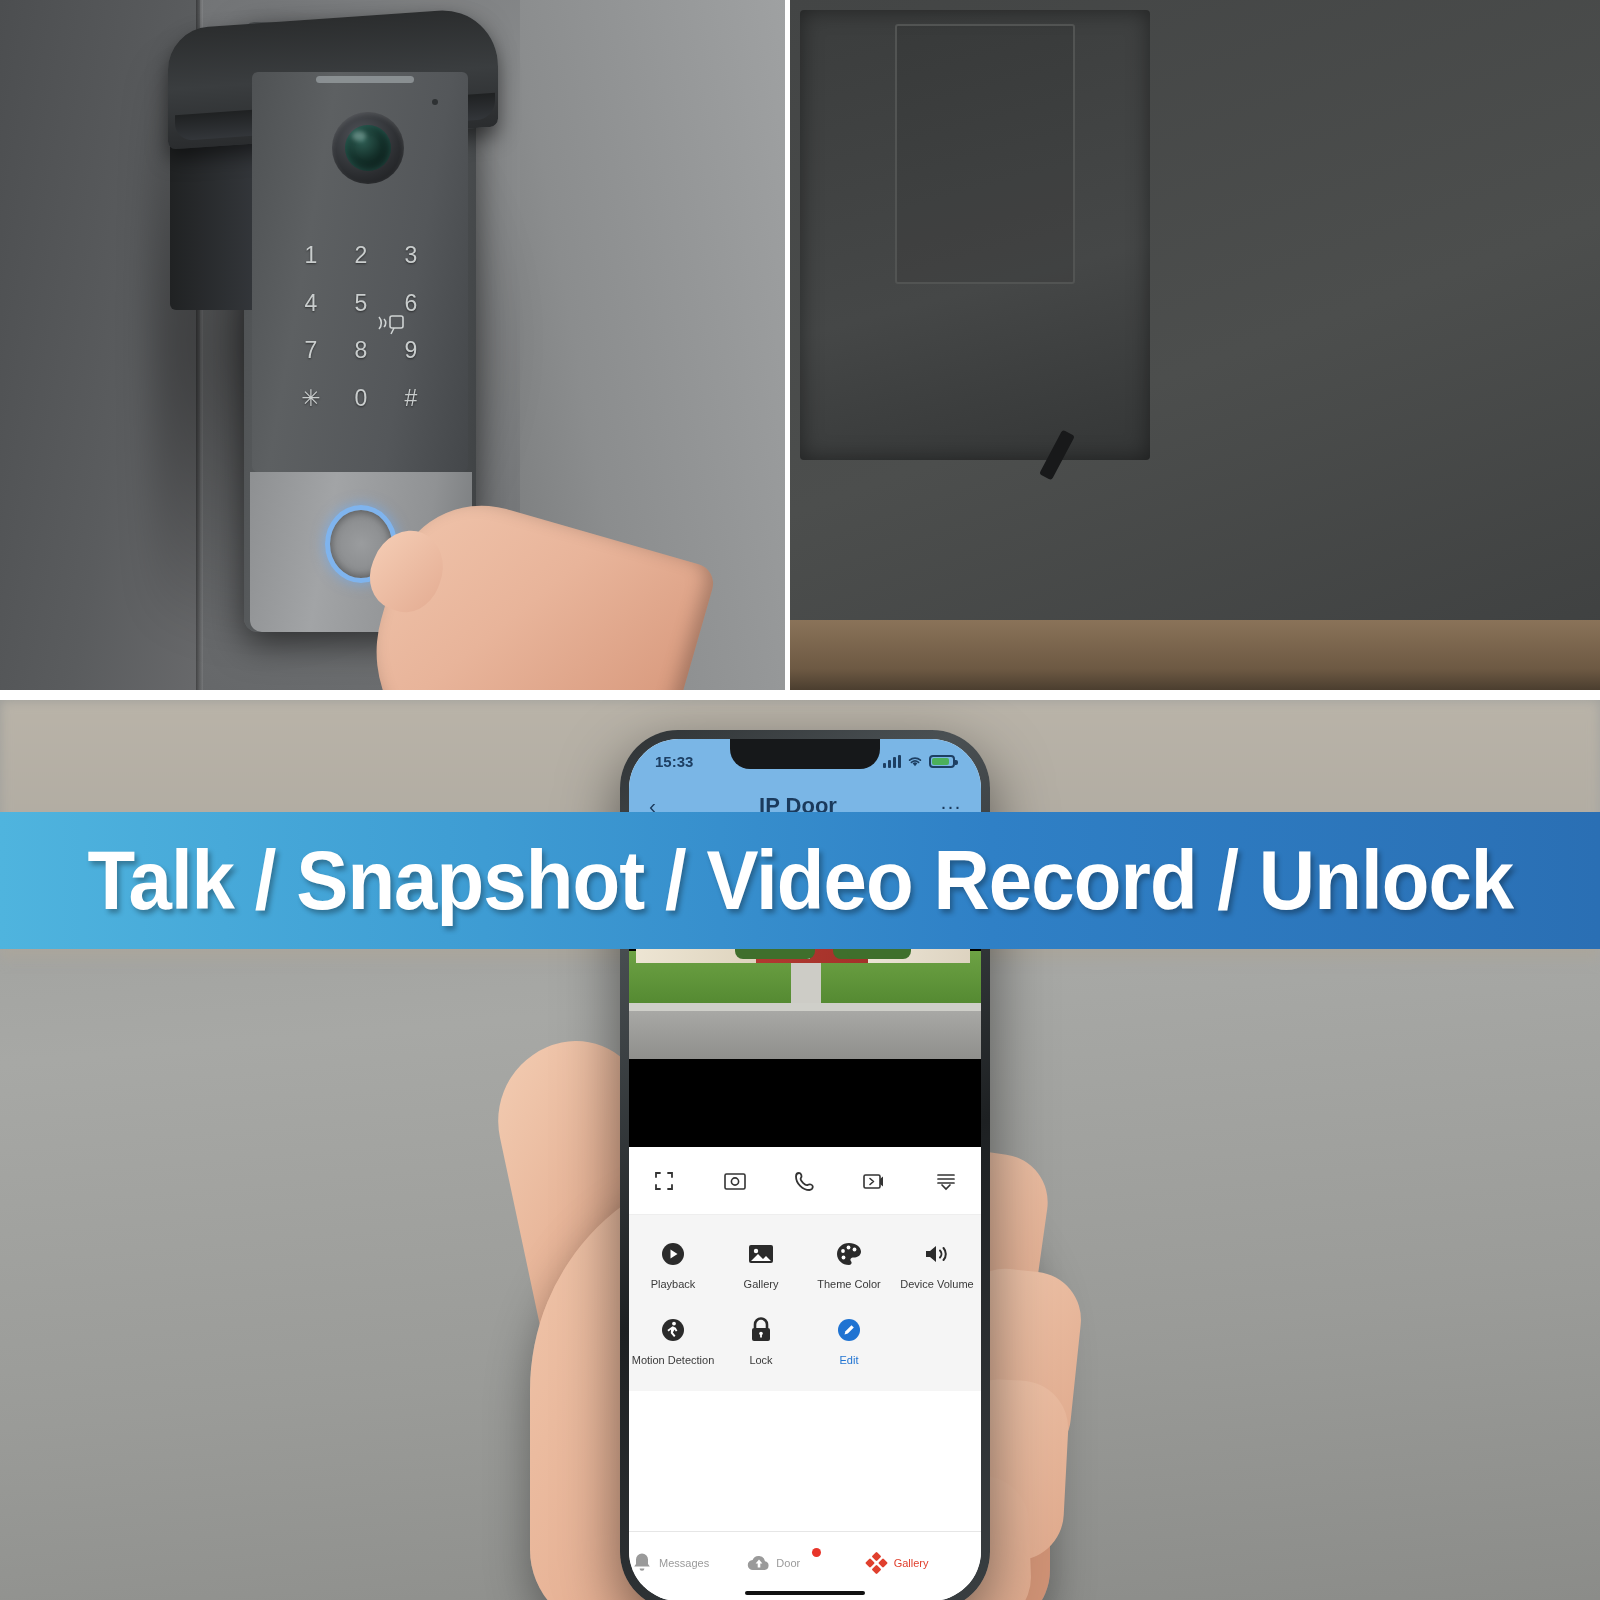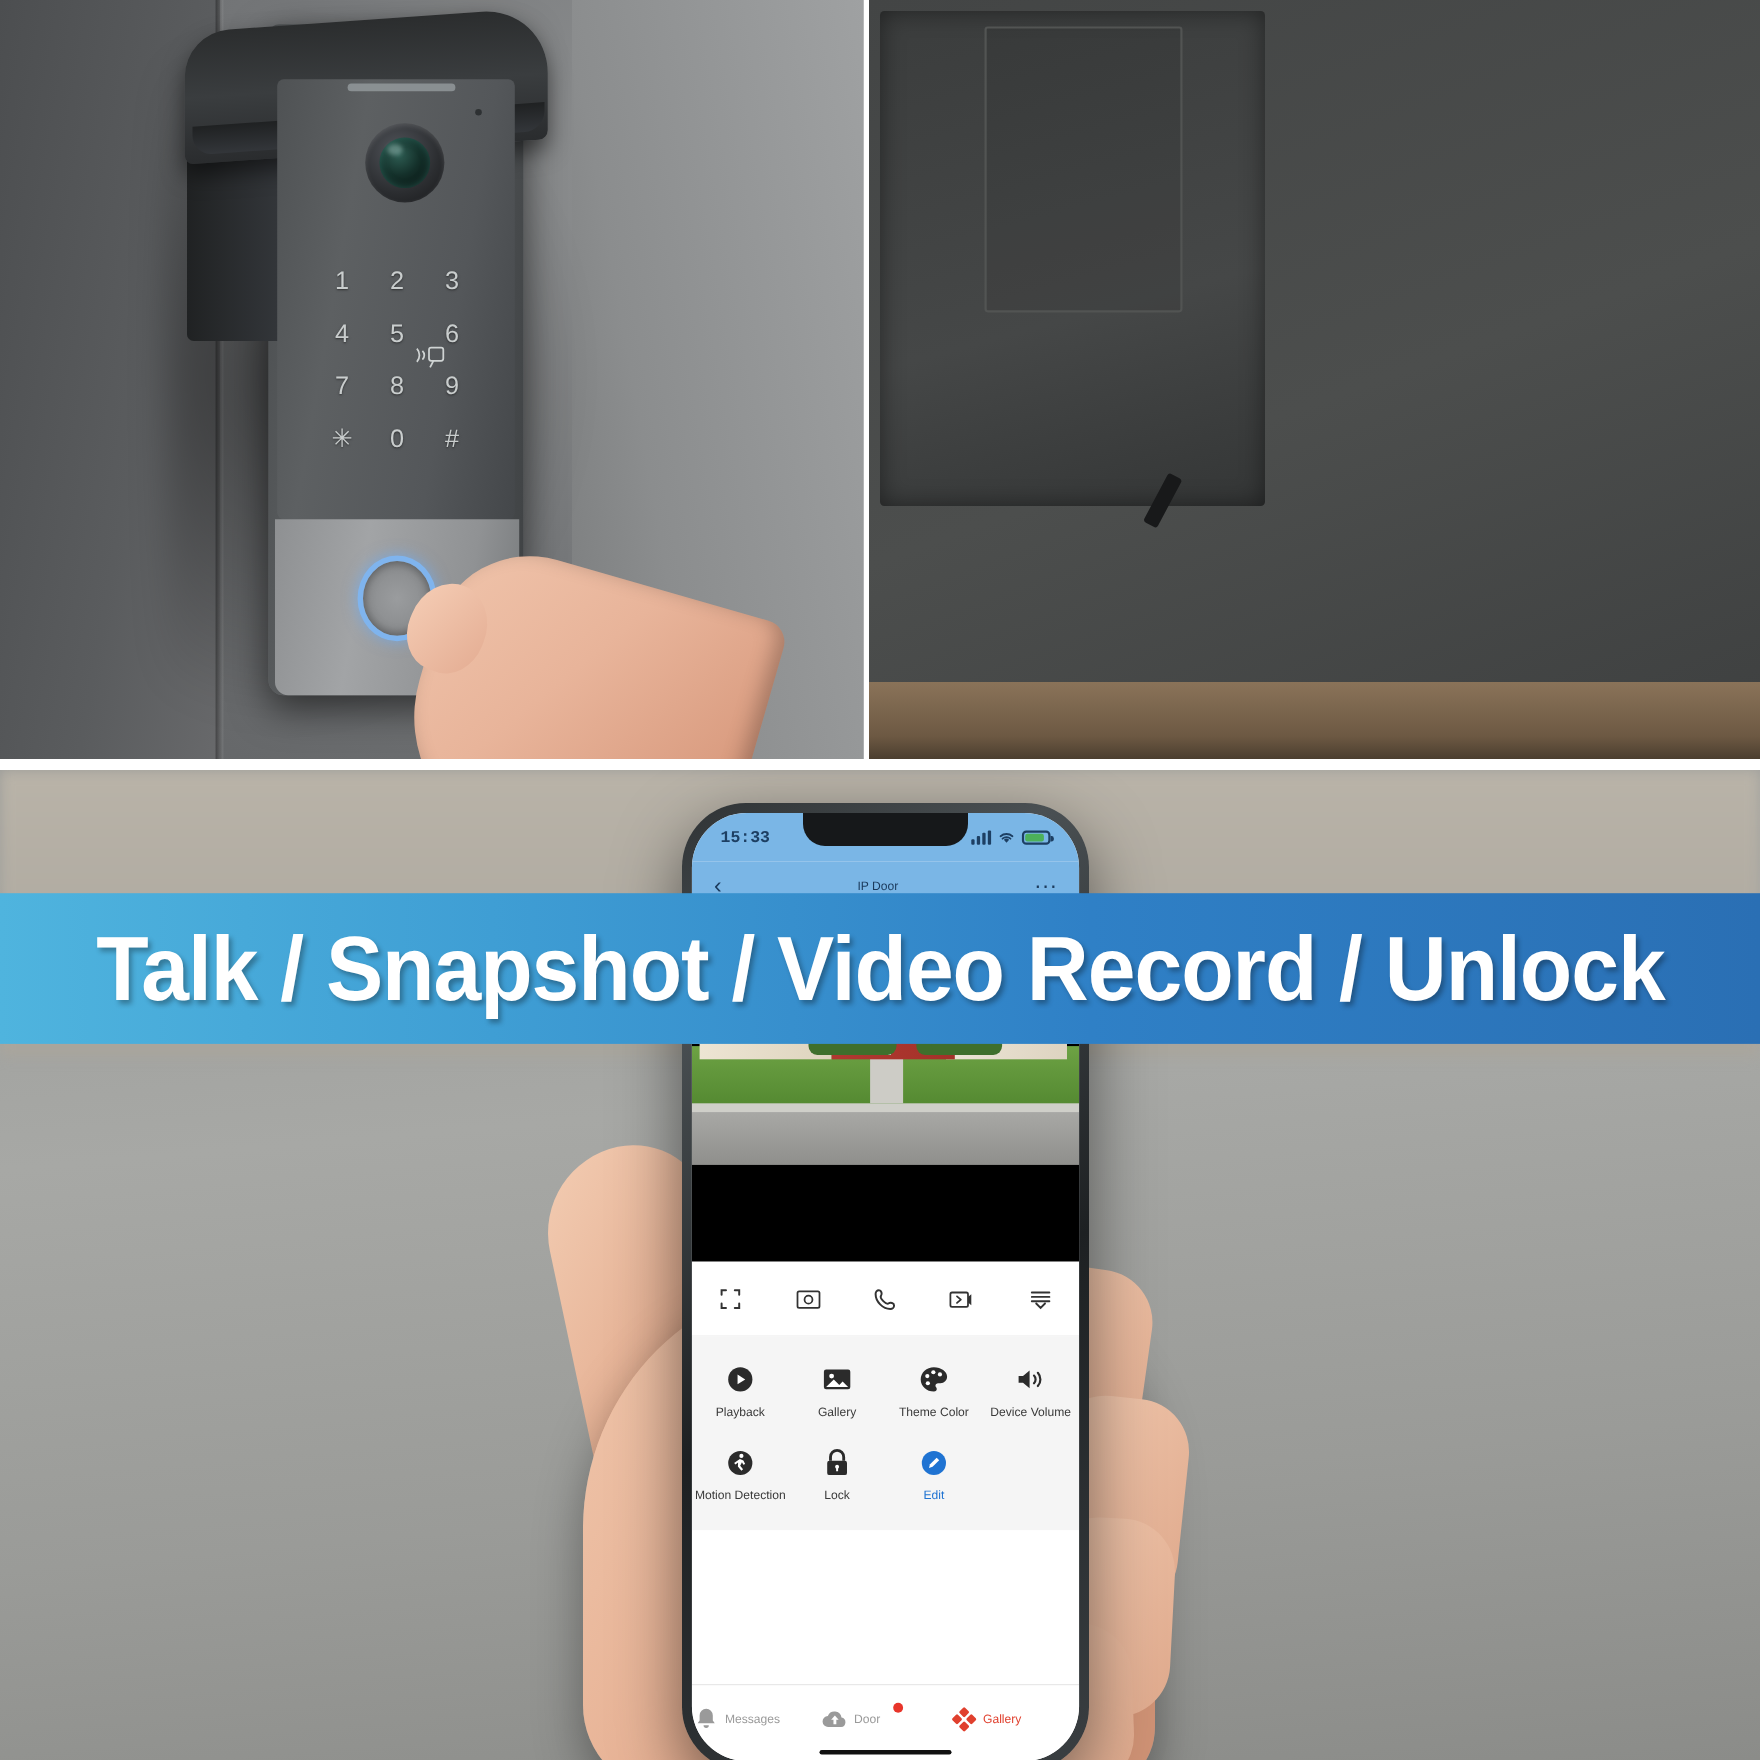--- a/index.html
+++ b/index.html
@@ -215,37 +215,37 @@
     border-radius: 50px; overflow: hidden; background: #fff;
   }
   .notch {
     position: absolute; left: 50%; transform: translateX(-50%); top: 0;
     width: 150px; height: 30px; background: #16181a;
     border-radius: 0 0 20px 20px; z-index: 30;
   }
   .status-bar {
     position: relative; height: 44px; background: #7ab6e6;
     display: flex; align-items: center; justify-content: space-between;
-    padding: 0 26px; color: #1d3f63; font-size: 15px; font-weight: 600; font-family: Liberation Mono, monospace;
+    padding: 0 26px; color: #1d3f63; font-size: 15px; font-weight: 600;
   }
   .status-icons { display: flex; align-items: center; gap: 6px; }
   .sig { display: flex; align-items: flex-end; gap: 2px; height: 13px; }
   .sig i { display: block; width: 3px; background: #1d3f63; border-radius: 1px; }
   .sig i:nth-child(1) { height: 5px; }
   .sig i:nth-child(2) { height: 8px; }
   .sig i:nth-child(3) { height: 11px; }
   .sig i:nth-child(4) { height: 13px; }
   .batt { width: 26px; height: 13px; border: 2px solid #1d3f63; border-radius: 4px; position: relative; }
   .batt::after { content: ""; position: absolute; right: -5px; top: 3px; width: 3px; height: 5px; background: #1d3f63; border-radius: 0 2px 2px 0; }
   .batt i { position: absolute; left: 1px; top: 1px; bottom: 1px; width: 17px; background: #4cb05a; border-radius: 2px; }
   .nav-bar {
     height: 46px; background: #7ab6e6; display: flex; align-items: center;
     justify-content: space-between; padding: 0 20px; color: #1b3a5c;
   }
-  .nav-title { font-size: 11px; font-weight: 400; color: #1b3a5c; }
+  .nav-title { font-size: 22px; font-weight: 700; color: #1b3a5c; }
   .nav-back, .nav-more { font-size: 21px; font-weight: 500; color: #1b3a5c; cursor: pointer; }
 
   .video-wrap { position: relative; height: 230px; background: #000; overflow: hidden; }
   .video-sky {
     position: absolute; left: 0; top: 0; width: 100%; height: 120px;
     background: linear-gradient(180deg, #7ec3f0 0%, #bfe2f6 100%);
   }
   .v-road { position: absolute; left: 0; bottom: 0; width: 100%; height: 50px; background: linear-gradient(180deg, #a9a9a6 0%, #8f8f8c 100%); }
   .v-curb { position: absolute; left: 0; bottom: 48px; width: 100%; height: 9px; background: #cfcfc9; }
   .v-lawn { position: absolute; left: 0; bottom: 56px; width: 100%; height: 52px; background: linear-gradient(180deg, #6da244 0%, #558a32 100%); }

